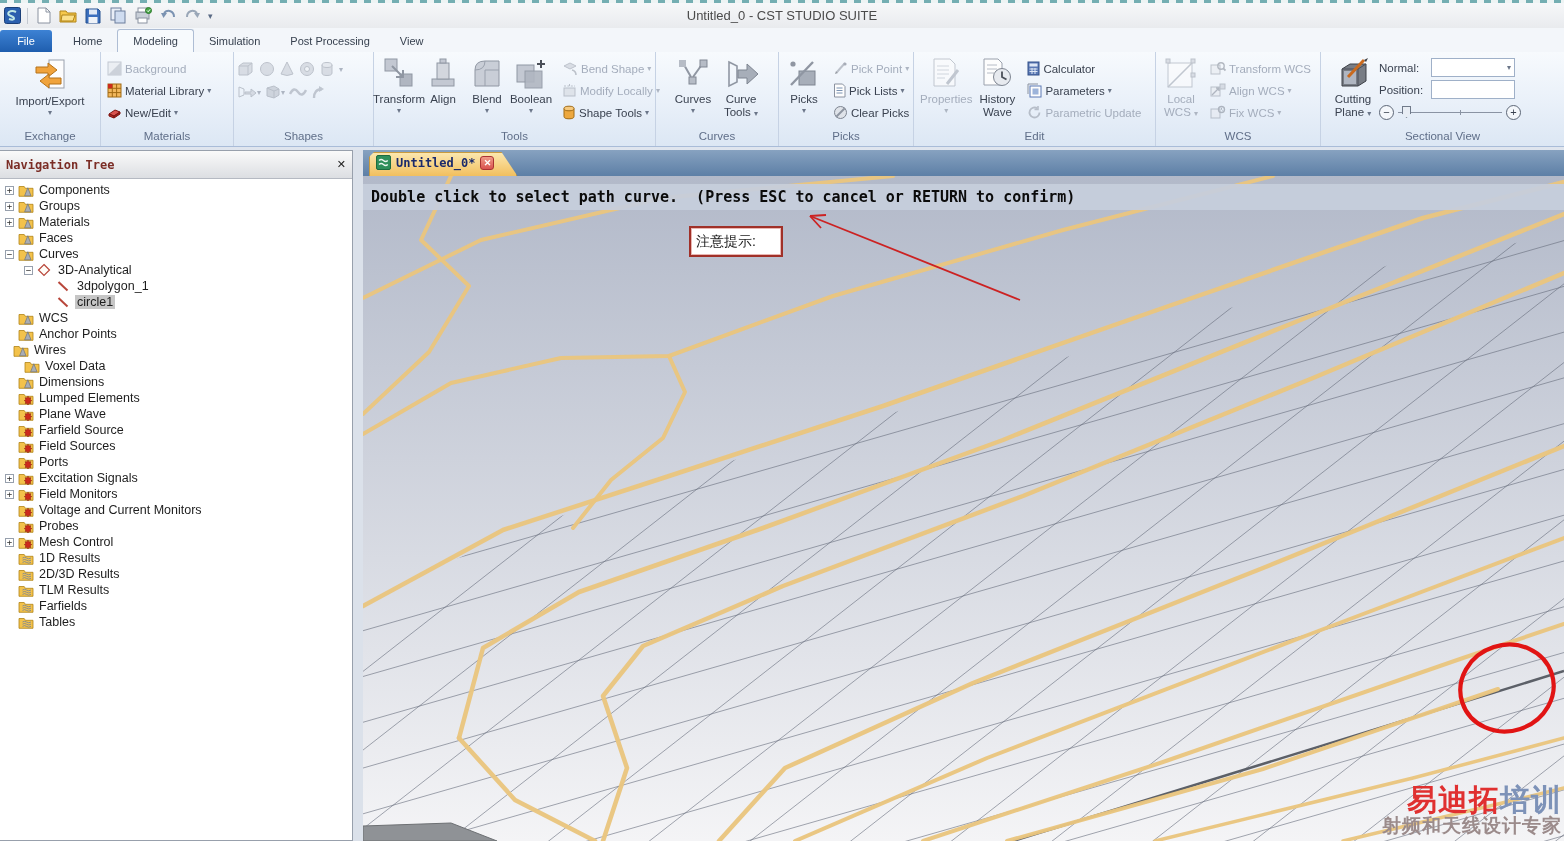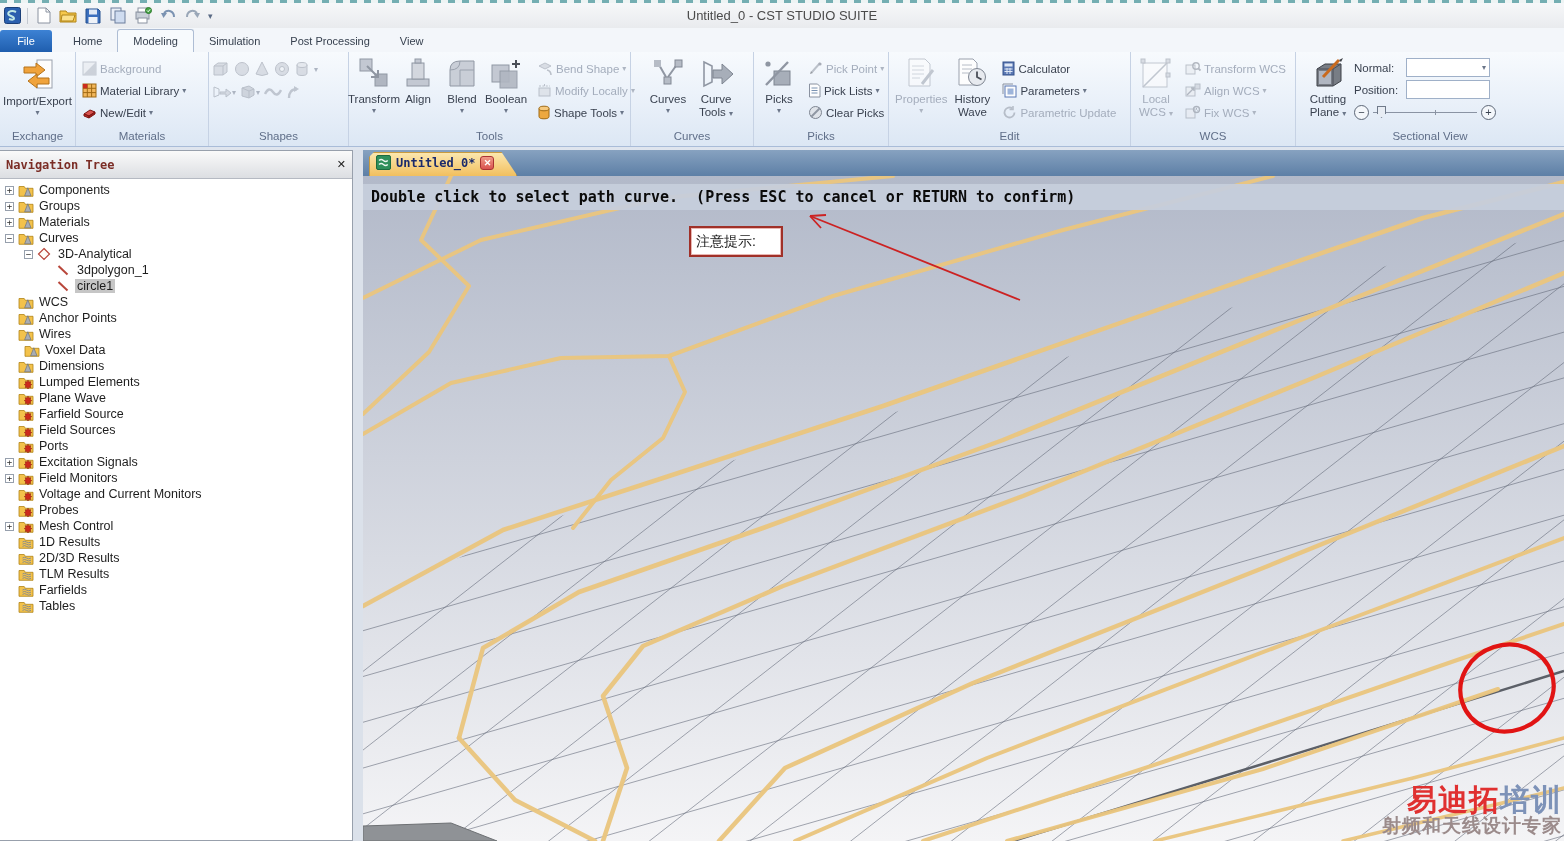--- a/index.html
+++ b/index.html
@@ -170,21 +170,21 @@
     <div class="rtab file">File</div>
     <div class="rtab">Home</div>
     <div class="rtab active">Modeling</div>
     <div class="rtab">Simulation</div>
     <div class="rtab">Post Processing</div>
     <div class="rtab">View</div>
   </div>
 
   <div class="ribbon">
 
-    <div class="rgroup" style="width:76px">
+    <div class="rgroup" style="width:101px">
       <div class="rg-body" style="justify-content:center">
         <div class="bigbtn">
           <svg class="bi" width="36" height="36" viewBox="0 0 36 36">
               <rect x="17" y="3" width="15" height="28" fill="#fdfdfd" stroke="#9aa1ad"></rect>
               <path d="M4 10 h12 v-4 l9 7 -9 7 v-4 H4z" fill="#f0a33c" stroke="#b5731a"></path>
               <path d="M29 21 h-12 v-4 l-9 7 9 7 v-4 h12z" fill="#f0a33c" stroke="#b5731a"></path>
             </svg>
           <span class="bl">Import/Export</span>
           <span class="caret">▾</span>
         </div>
@@ -589,20 +589,30 @@
             <span class="exp">+</span>
             <span class="ticon">
               <svg width="16" height="14" viewBox="0 0 16 14">
                 <path d="M1 3.5 h5.2 l1.2 1.8 H15 v8 H1z" fill="#f3c24b" stroke="#b08418" stroke-width="0.8"></path>
                 <path d="M9.8 4.8 L13 12.8 H6.6z" fill="#a8adb5" stroke="#6f747c" stroke-width="0.7"></path>
               </svg>
             </span>
             <span class="tlabel">Materials</span>
           </div>
           <div class="trow" style="padding-left: 5px;">
+            <span class="exp none"></span>
+            <span class="ticon">
+              <svg width="16" height="14" viewBox="0 0 16 14">
+                <path d="M1 3.5 h5.2 l1.2 1.8 H15 v8 H1z" fill="#f3c24b" stroke="#b08418" stroke-width="0.8"></path>
+                <path d="M9.8 4.8 L13 12.8 H6.6z" fill="#a8adb5" stroke="#6f747c" stroke-width="0.7"></path>
+              </svg>
+            </span>
+            <span class="tlabel">Faces</span>
+          </div>
+          <div class="trow" style="padding-left: 5px;">
             <span class="exp">−</span>
             <span class="ticon">
               <svg width="16" height="14" viewBox="0 0 16 14">
                 <path d="M1 3.5 h5.2 l1.2 1.8 H15 v8 H1z" fill="#f3c24b" stroke="#b08418" stroke-width="0.8"></path>
                 <path d="M9.8 4.8 L13 12.8 H6.6z" fill="#a8adb5" stroke="#6f747c" stroke-width="0.7"></path>
               </svg>
             </span>
             <span class="tlabel">Curves</span>
           </div>
           <div class="trow" style="padding-left: 24px;">
@@ -645,21 +655,21 @@
           <div class="trow" style="padding-left: 5px;">
             <span class="exp none"></span>
             <span class="ticon">
               <svg width="16" height="14" viewBox="0 0 16 14">
                 <path d="M1 3.5 h5.2 l1.2 1.8 H15 v8 H1z" fill="#f3c24b" stroke="#b08418" stroke-width="0.8"></path>
                 <path d="M9.8 4.8 L13 12.8 H6.6z" fill="#a8adb5" stroke="#6f747c" stroke-width="0.7"></path>
               </svg>
             </span>
             <span class="tlabel">Anchor Points</span>
           </div>
-          <div class="trow" style="padding-left: 5px;">
+          <div class="trow" style="">
             <span class="exp none"></span>
             <span class="ticon">
               <svg width="16" height="14" viewBox="0 0 16 14">
                 <path d="M1 3.5 h5.2 l1.2 1.8 H15 v8 H1z" fill="#f3c24b" stroke="#b08418" stroke-width="0.8"></path>
                 <path d="M9.8 4.8 L13 12.8 H6.6z" fill="#a8adb5" stroke="#6f747c" stroke-width="0.7"></path>
               </svg>
             </span>
             <span class="tlabel">Wires</span>
           </div>
           <div class="trow" style="padding-left: 11px;">

